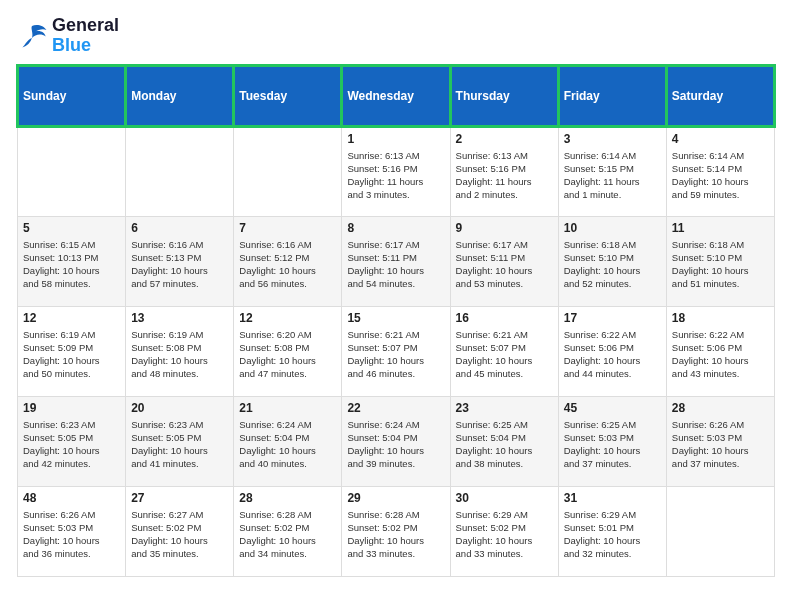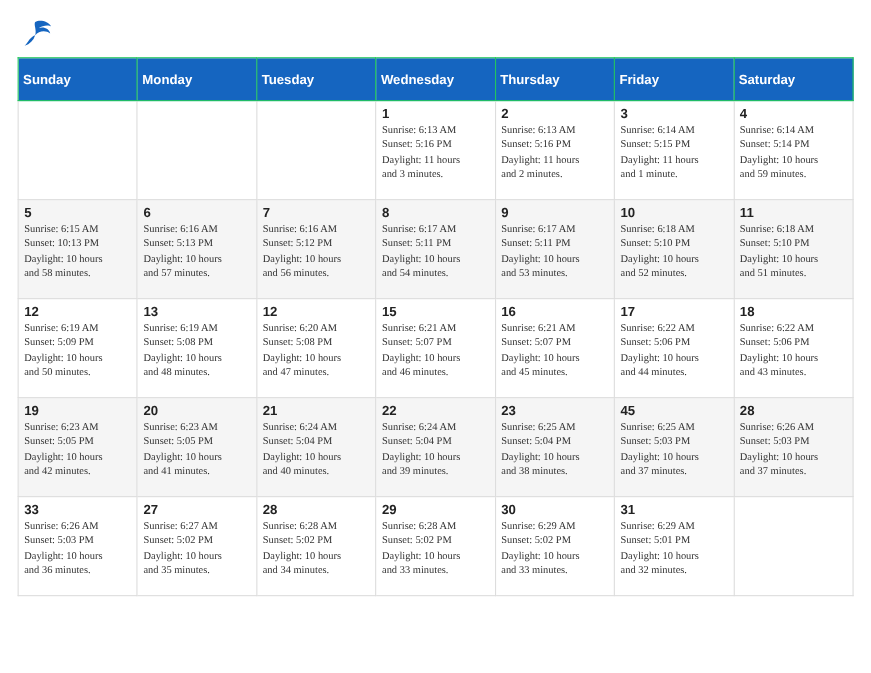--- a/index.html
+++ b/index.html
@@ -51,23 +51,23 @@
     .calendar {
       width: 100%;
       border-collapse: collapse;
       border: 1px solid #ccc;
     }
     .calendar th {
       background: #1565c0;
       color: #fff;
       font-size: 12px;
       font-weight: bold;
-      padding: 12px 4px;
+      padding: 22px 4px;
       text-align: left;
-      border: 1px solid #22c55e;
+      border: 3px solid #22c55e;
     }
     .calendar td {
       width: 14.28%;
       vertical-align: top;
       padding: 4px 5px;
       border: 1px solid #ddd;
       font-size: 10px;
       color: #222;
       background: #fff;
       min-height: 80px;
@@ -79,33 +79,35 @@
     .day-num {
       font-size: 12px;
       font-weight: bold;
       display: block;
       margin-bottom: 3px;
     }
     .day-info {
       font-size: 9.5px;
       line-height: 1.4;
       color: #333;
-      font-family: Liberation Serif, serif;
     }
     .empty { background: #fff !important; }
   </style>
 </head>
 <body>
 
 <div class="header">
   <div class="logo">
     <svg class="logo-bird" viewBox="0 0 40 35" xmlns="http://www.w3.org/2000/svg">
       <path d="M20,5 C25,2 35,4 38,10 C35,8 28,9 24,12 C30,10 36,13 37,18 C32,14 24,15 20,20 C22,14 18,8 20,5Z" fill="#1565c0"></path>
       <path d="M20,20 C18,26 14,30 8,32 C12,28 14,22 20,20Z" fill="#1565c0"></path>
     </svg>
+    <div>
+      <div class="logo-text">General<br><span style="color:#2196f3">Blue</span></div>
+    </div>
   </div>
   <div class="title-block">
     <div class="month-title"></div>
     <div class="location-title"></div>
   </div>
 </div>
 
 <table class="calendar">
   <thead>
     <tr>
@@ -300,21 +302,21 @@
         <td>
           <span class="day-num">28</span>
           <div class="day-info" style="white-space: pre-line;">Sunrise: 6:26 AM
 Sunset: 5:03 PM
 Daylight: 10 hours
 and 37 minutes.</div>
         </td>
       </tr>
       <tr>
         <td>
-          <span class="day-num">33</span>
+          <span class="day-num">48</span>
           <div class="day-info" style="white-space: pre-line;">Sunrise: 6:26 AM
 Sunset: 5:03 PM
 Daylight: 10 hours
 and 36 minutes.</div>
         </td>
         <td>
           <span class="day-num">27</span>
           <div class="day-info" style="white-space: pre-line;">Sunrise: 6:27 AM
 Sunset: 5:02 PM
 Daylight: 10 hours

